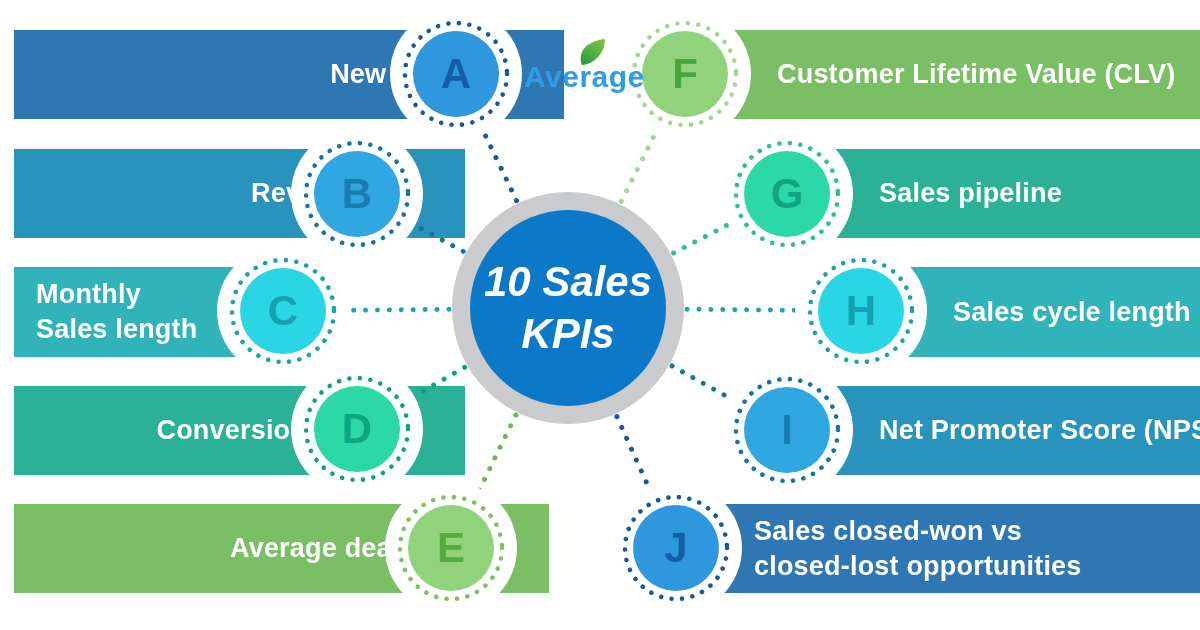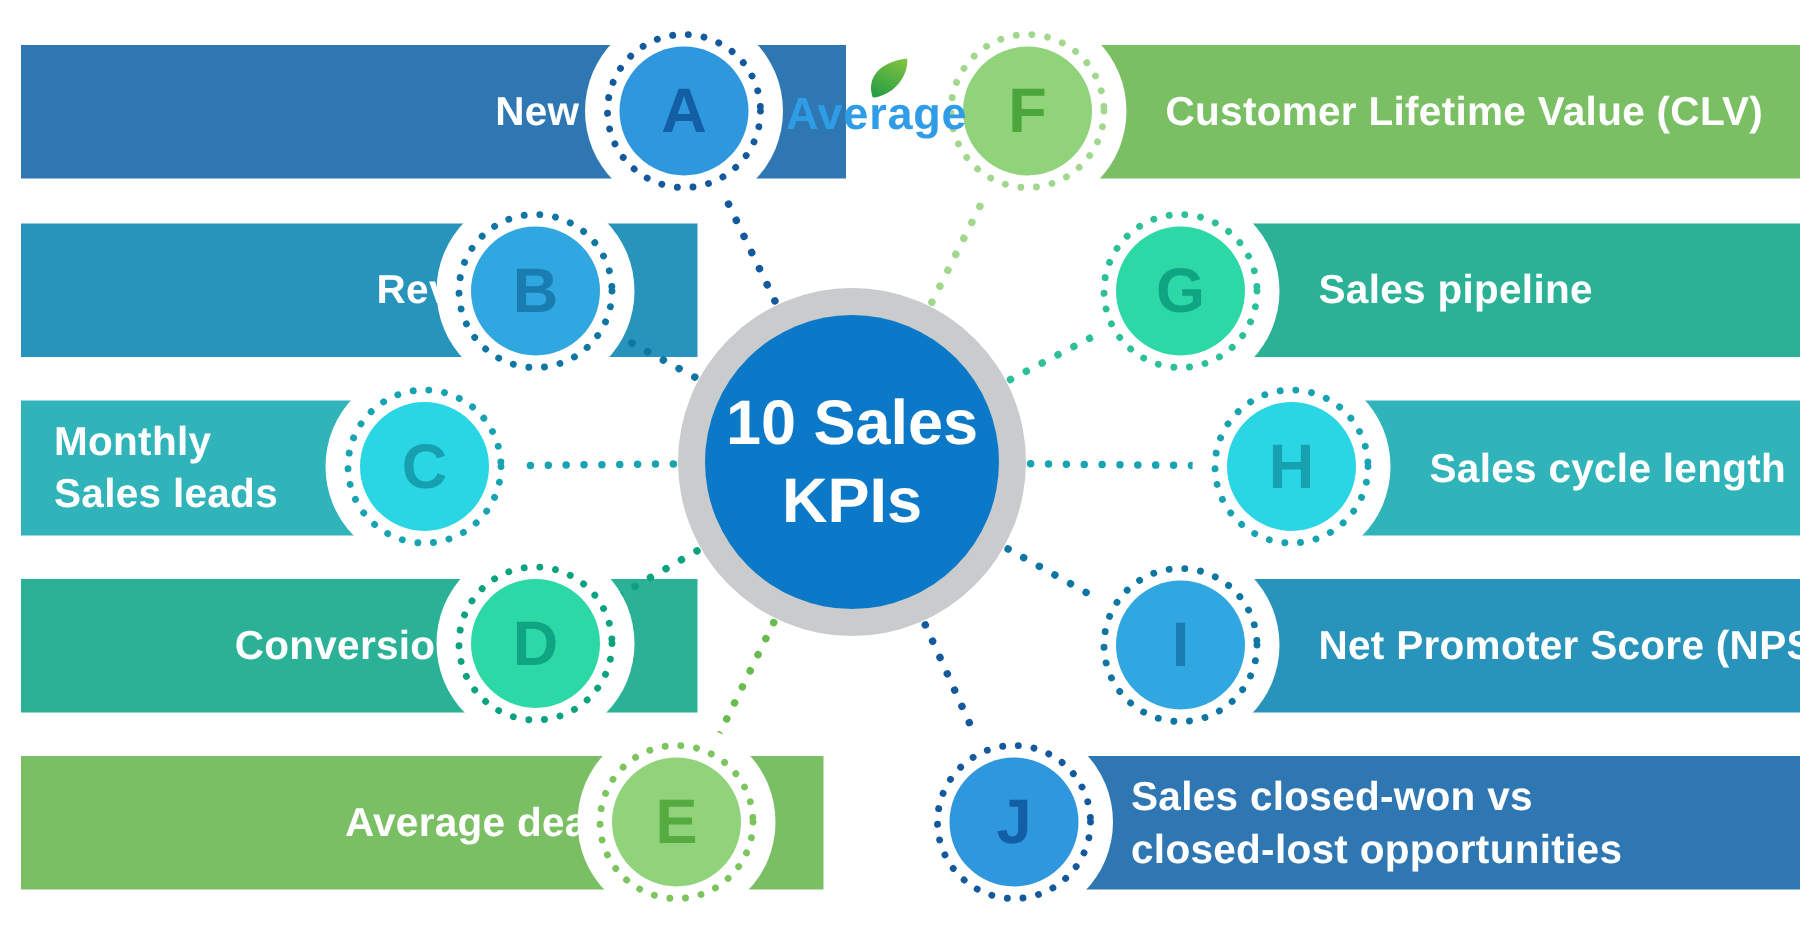--- a/index.html
+++ b/index.html
@@ -40,21 +40,21 @@
                border-radius:50%;background:var(--fill);display:flex;
                align-items:center;justify-content:center;}
   .badge .fill span{color:var(--letter);font-size:42px;font-weight:700;}
 
   
   #center{position:absolute;left:452px;top:192px;width:232px;height:232px;
           border-radius:50%;z-index:5;display:flex;align-items:center;
           justify-content:center;}
   #center-inner{width:196px;height:196px;border-radius:50%;display:flex;
           align-items:center;justify-content:center;text-align:center;
-          font-size:42px;font-weight:700;line-height:52px;white-space:pre-line;}
+          font-size:42px;font-weight:700;line-height:52px;white-space:pre-line;font-style:italic;}
 
   
   #logo{position:absolute;left:524px;top:40px;width:140px;height:60px;z-index:6;}
   #logo .word{position:absolute;left:0;top:20px;font-size:30px;font-weight:700;
           letter-spacing:.5px;}
   #logo svg.leaf{position:absolute;left:52px;top:-1px;transform:rotate(-12deg);}
 </style>
 </head>
 <body>
 
@@ -74,21 +74,21 @@
     </svg>
 
   <div class="bar side-left bar-A" style="--bar: #2e77b2; --fill: #2f97dd; --letter: #135fa6; --ring: #14599e;">
       <div class="bar-label">New leads</div>
     </div>
   <div class="bar side-left bar-B" style="--bar: #2893bb; --fill: #30a7e0; --letter: #1a7db1; --ring: #0f76a4;">
       <div class="bar-label">Revenue</div>
     </div>
   <div class="bar side-left bar-C" style="--bar: #30b4ba; --fill: #2bd6e4; --letter: #17a0af; --ring: #17a3b1;">
       <div class="bar-label">Monthly
-Sales leads</div>
+Sales length</div>
     </div>
   <div class="bar side-left bar-D" style="--bar: #2bb296; --fill: #2dd8a7; --letter: #10a582; --ring: #0ba37f;">
       <div class="bar-label">Conversion rate</div>
     </div>
   <div class="bar side-left bar-E" style="--bar: #7abf63; --fill: #90d37b; --letter: #55aa40; --ring: #7cc55e;">
       <div class="bar-label">Average deal size</div>
     </div>
   <div class="bar side-right bar-F" style="--bar: #7abf63; --fill: #90d37b; --letter: #4aa53b; --ring: #a2d88e;">
       <div class="bar-label">Customer Lifetime Value (CLV)</div>
     </div>

